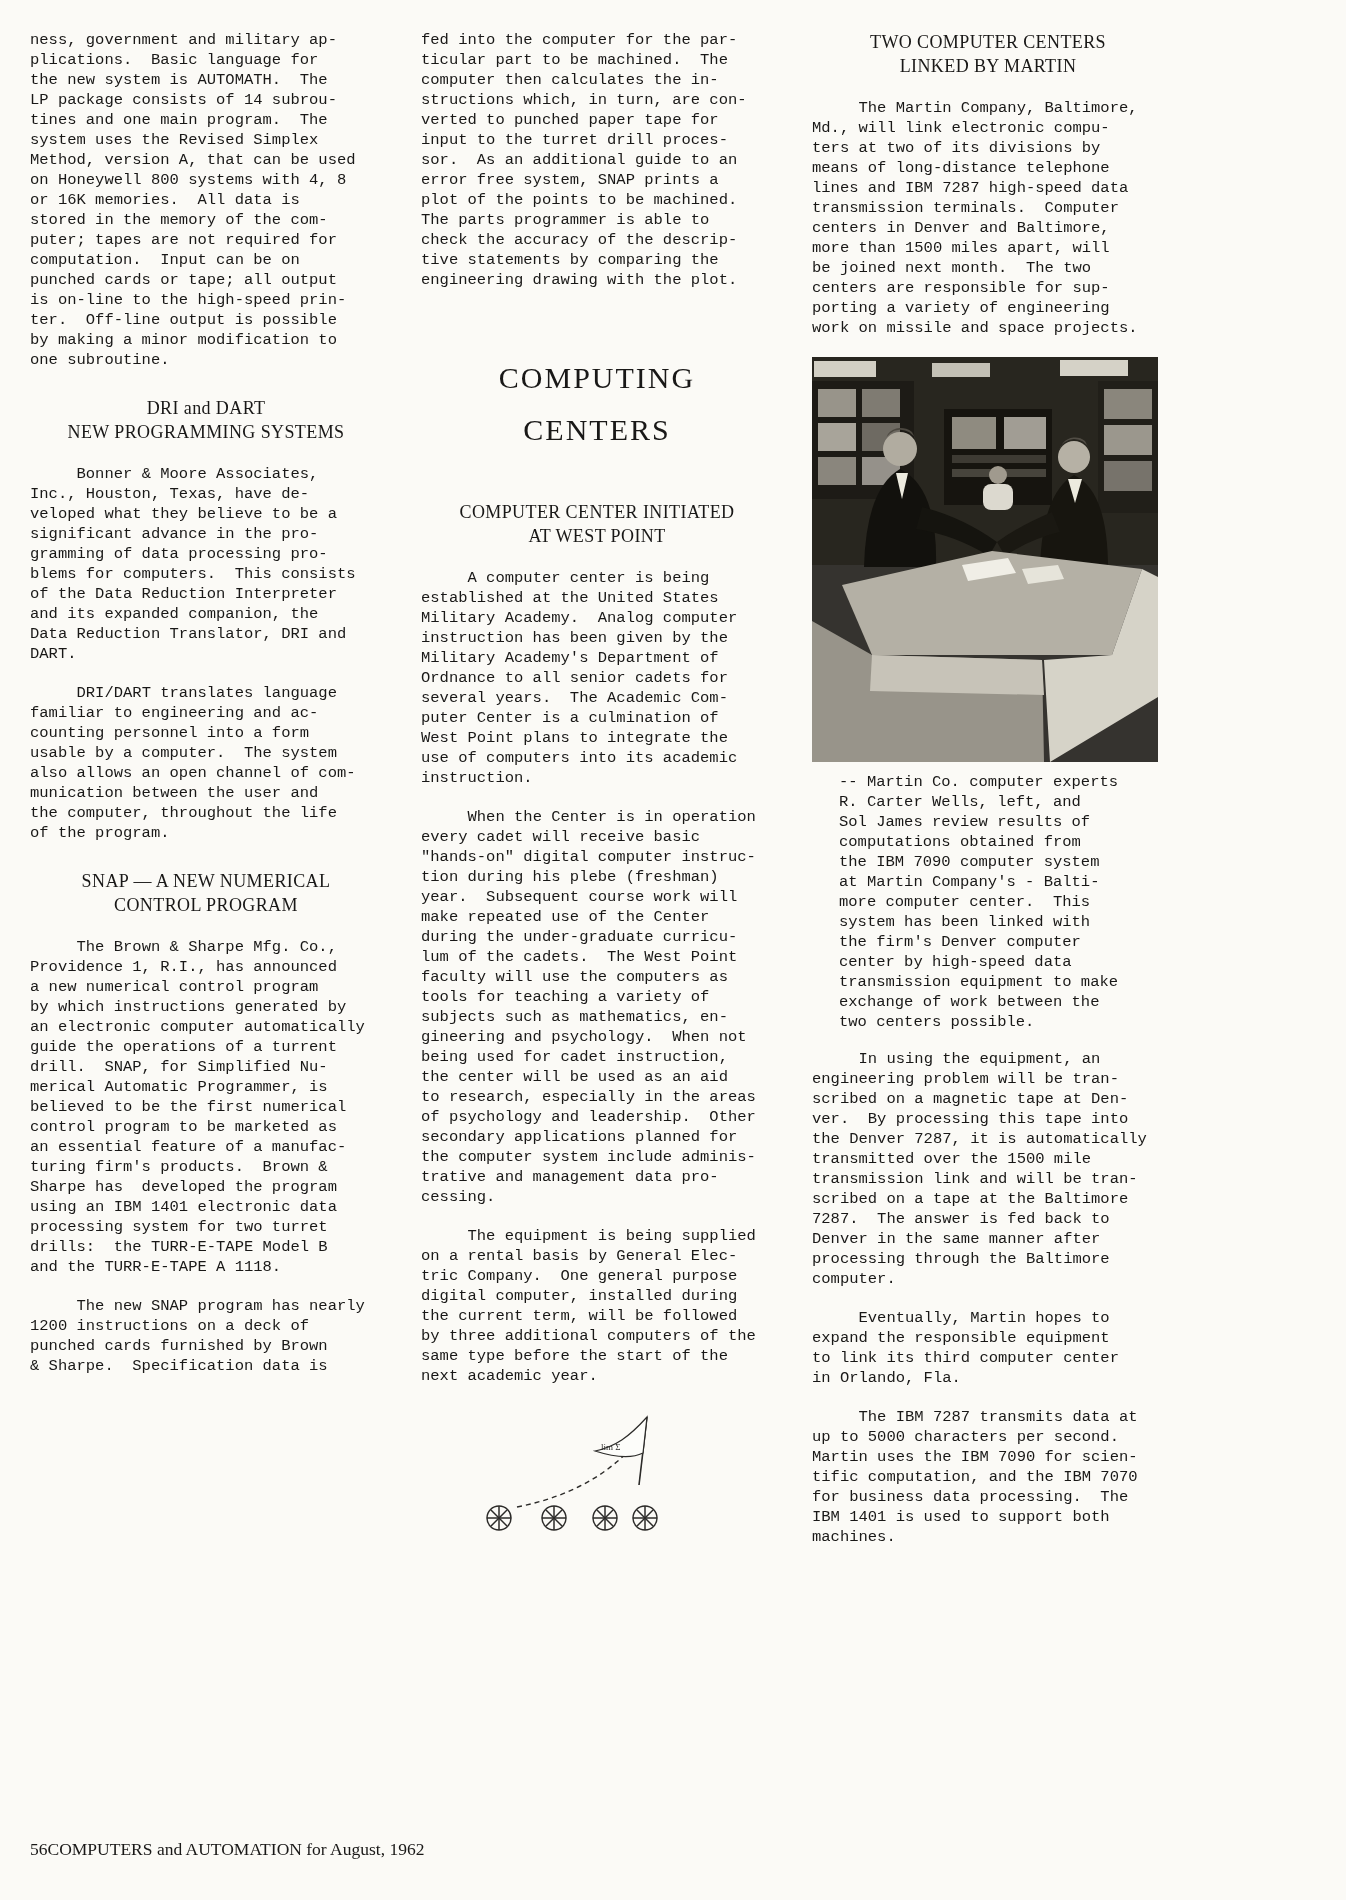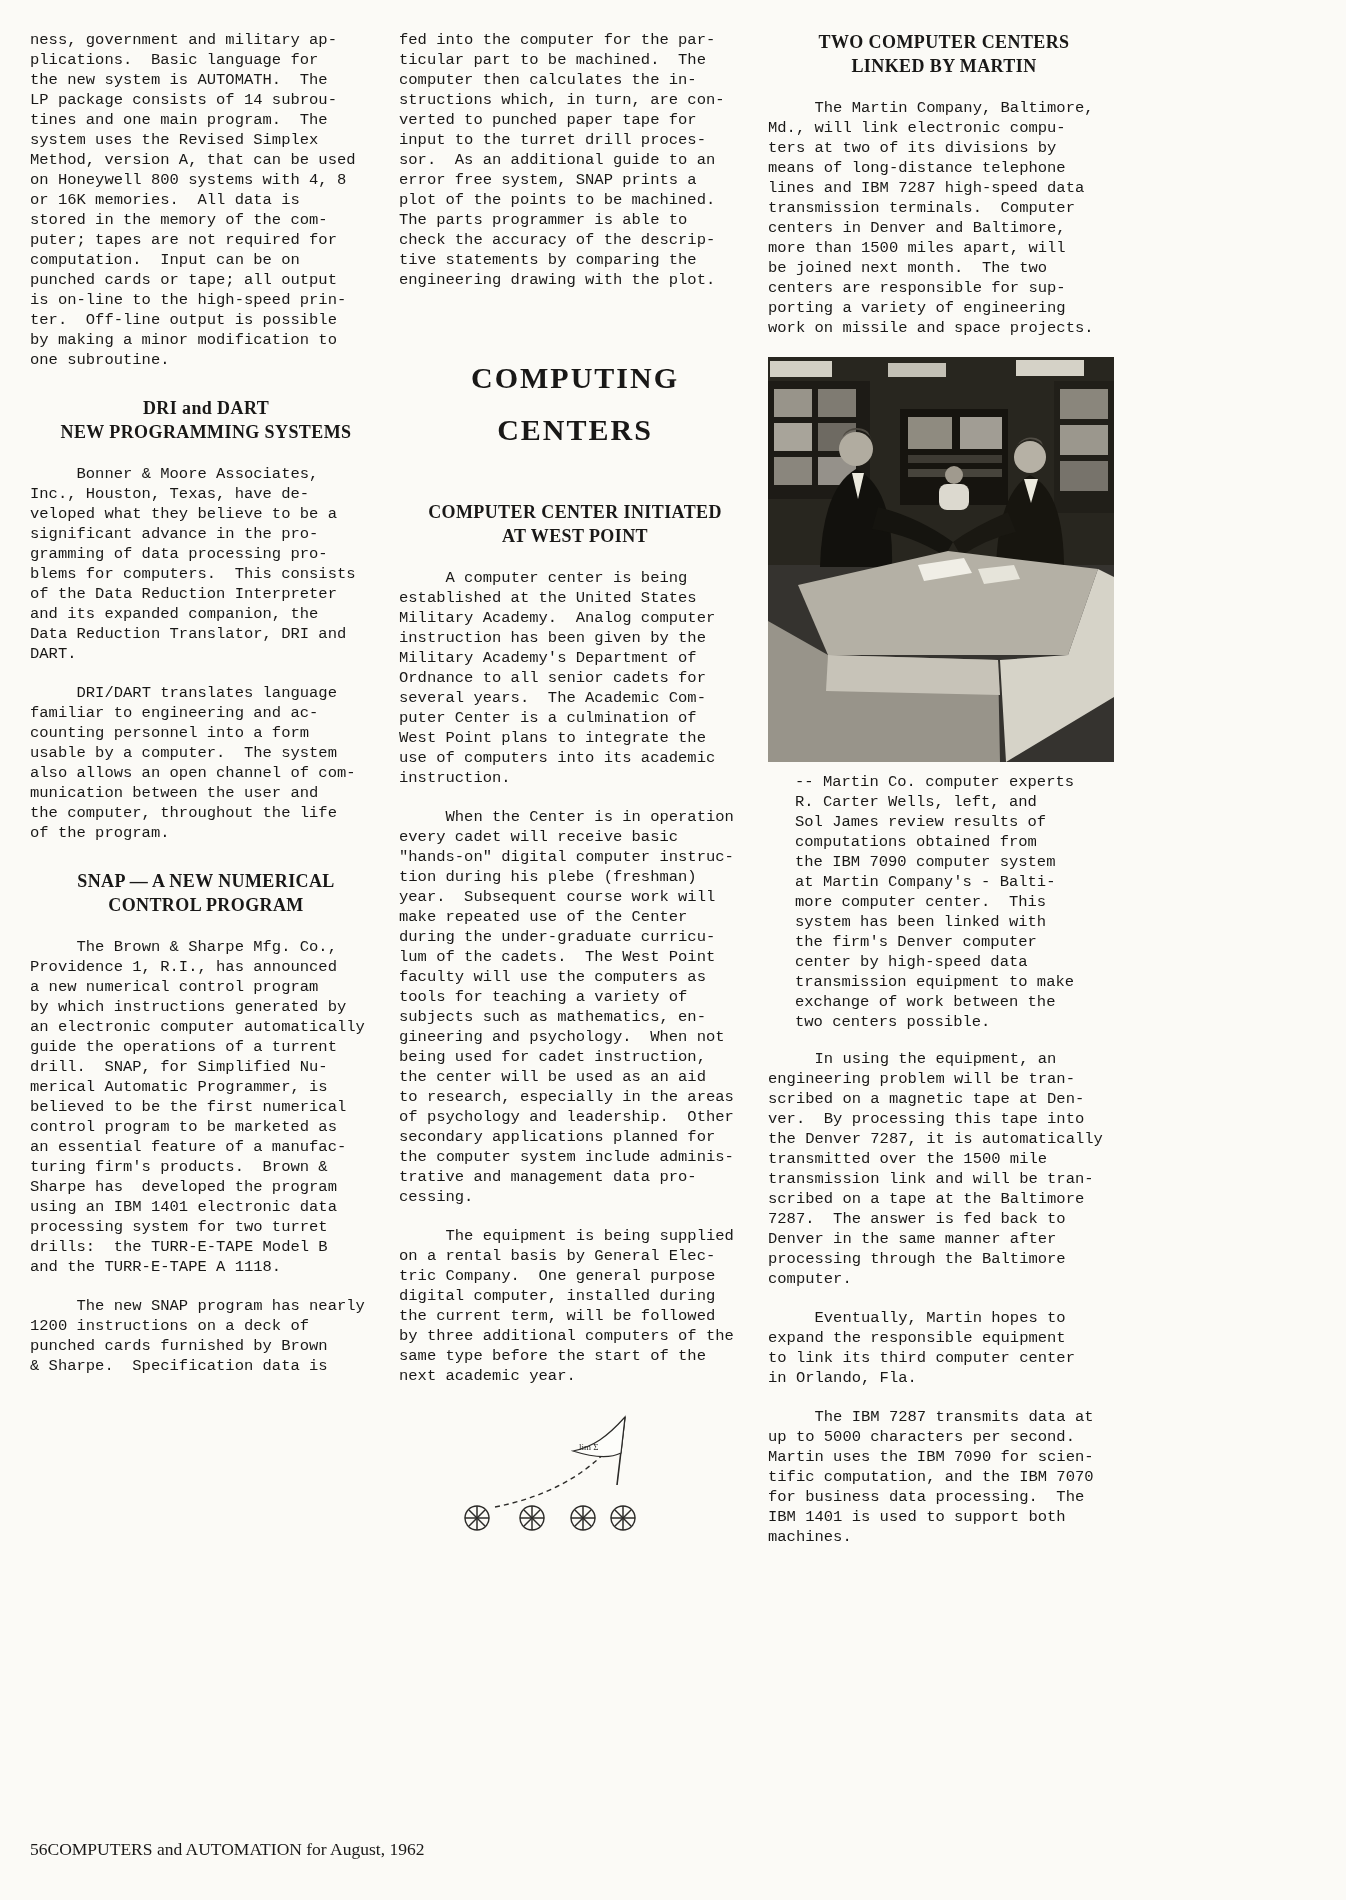--- a/index.html
+++ b/index.html
@@ -5,40 +5,40 @@
   html, body { margin: 0; padding: 0; }
   body {
     width: 1346px; height: 1900px;
     background: #fbfaf6;
     color: #191817;
     position: relative;
     overflow: hidden;
   }
   .columns {
     position: absolute; top: 30px; left: 30px;
-    display: flex; gap: 17px;
+    display: flex; gap: 39px;
   }
   .col { width: 352px; flex: 0 0 352px; }
   .body-text {
     font-family: "Liberation Mono", "DejaVu Sans Mono", monospace;
     font-size: 15.5px; line-height: 20px;
     white-space: pre-wrap;
     margin: 0 0 19px 0;
   }
   .article-heading {
     font-family: "Liberation Serif", "DejaVu Serif", serif;
-    font-size: 18px; font-weight: 700;
+    font-size: 18px; font-weight: 400;
     line-height: 24px; letter-spacing: 0.4px;
     text-align: center; white-space: pre-line;
     margin: 26px 6px 20px;
   }
   .article-heading.first { margin-top: 0; }
   .section-title {
     font-family: "Liberation Serif", "DejaVu Serif", serif;
-    font-size: 30px; font-weight: 700;
+    font-size: 30px; font-weight: 400;
     line-height: 52px; letter-spacing: 2px;
     text-align: center; white-space: pre-line;
     margin: 62px 0 44px 0;
   }
   .sub-heading { margin-top: 18px; }
   .photo-figure { margin: 4px 0 10px 0; }
   .photo-figure svg { display: block; }
   .photo-caption { padding-left: 27px; margin-bottom: 17px; }
   .cartoon { margin: 8px 0 0 56px; }
   .footer {

